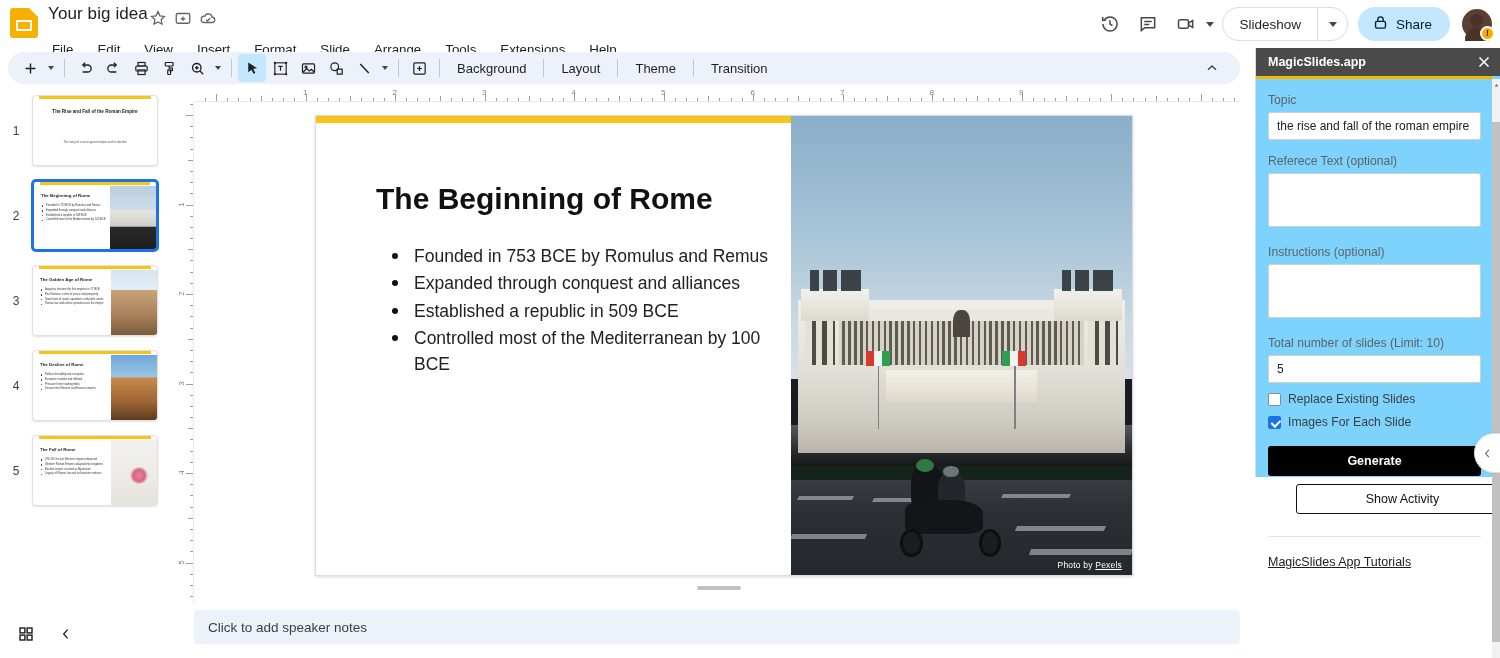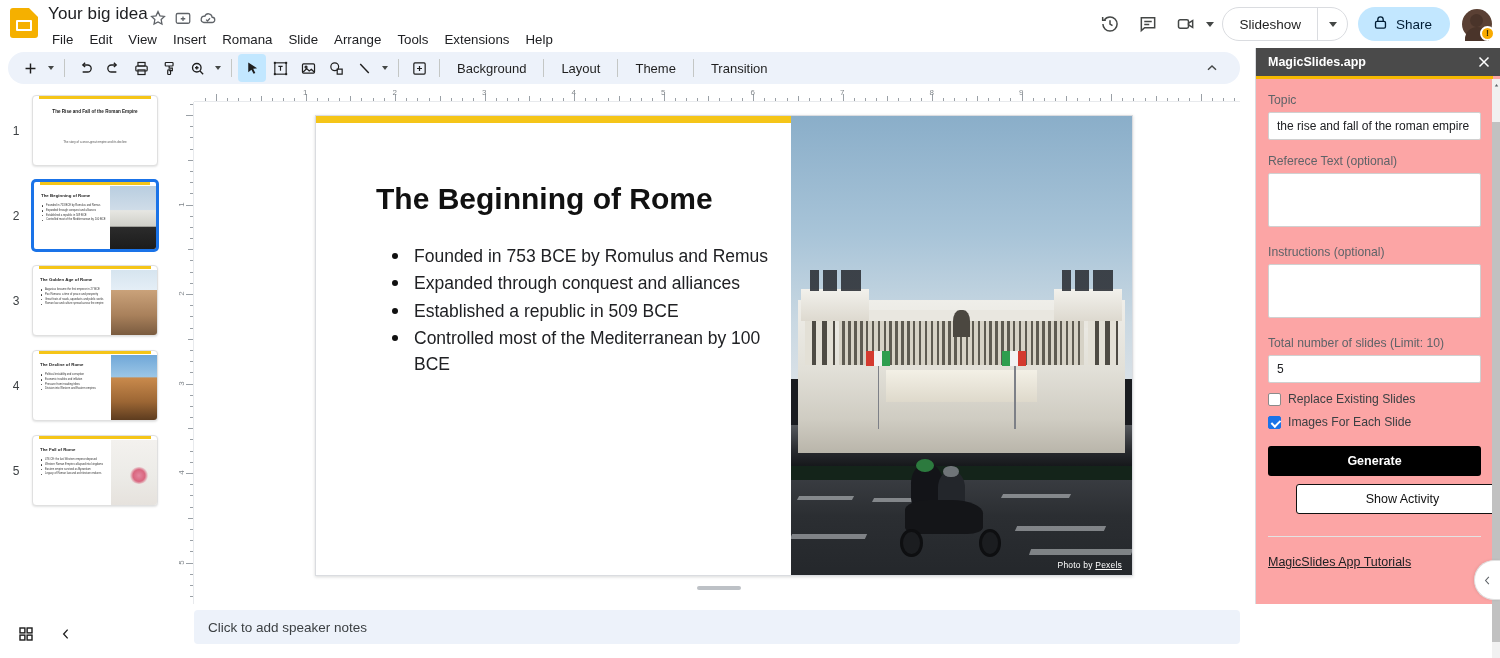--- a/index.html
+++ b/index.html
@@ -35,22 +35,22 @@
   }
   .title-icon {
     position:absolute; top:9px; width:18px; height:18px; color:#5f6368; cursor:pointer;
   }
   #icon-star { left:149px; }
   #icon-move { left:174px; }
   #icon-cloud { left:199px; }
   .title-icon svg { width:100%; height:100%; display:block; }
 
   #menubar {
-    position:absolute; left:44px; top:30px;
-    display:flex; gap:0px; align-items:flex-end;
+    position:absolute; left:44px; top:40px;
+    display:flex; gap:8px; align-items:flex-end;
   }
   .menu-item {
     font-size:13.3px; color:#202124; padding:2px 8px; border-radius:4px; cursor:pointer;
     white-space:nowrap;
   }
 
   
   #top-right { position:absolute; right:8px; top:4px; height:40px; display:flex; align-items:center; gap:0px; }
   .tr-iconbtn {
     width:38px; height:38px; border-radius:50%;
@@ -328,22 +328,22 @@
     position:absolute; left:14px; top:622px; width:24px; height:24px;
     display:flex; align-items:center; justify-content:center; cursor:pointer; color:#1f1f1f;
   }
   #collapse-filmstrip-btn {
     position:absolute; left:54px; top:622px; width:24px; height:24px;
     display:flex; align-items:center; justify-content:center; cursor:pointer; color:#1f1f1f;
   }
 
   
   #panel {
-    position:absolute; right:0; top:48px; width:245px; height:556px;
-    background:#fca5a5; border-left:1px solid #dadce0;
+    position:absolute; right:0; top:48px; width:245px; height:429px;
+    background:#7dd3fc; border-left:1px solid #dadce0;
   }
   #panel-head {
     position:absolute; left:0; top:0; width:245px; height:28px;
     background:#4a4a4a; color:#fff;
     display:flex; align-items:center; padding:0 8px 0 12px;
   }
   #panel-title { font-size:12.5px; font-weight:bold; flex:1; }
   #panel-close { width:18px; height:18px; cursor:pointer; }
   #panel-accent { position:absolute; left:0; top:28px; width:237px; height:3px; background:#F5B800; }
   #panel-body {
@@ -448,21 +448,21 @@
         <path d="M6.5 18h11a3.5 3.5 0 000-7 5 5 0 00-9.7-1.3A3.4 3.4 0 006.5 18z"></path>
         <path d="M9.5 14.2l1.8 1.8 3.4-3.6"></path>
       </svg>
   </div>
 
   <div id="menubar">
     <div class="menu-item">File</div>
     <div class="menu-item">Edit</div>
     <div class="menu-item">View</div>
     <div class="menu-item">Insert</div>
-    <div class="menu-item">Romana</div>
+    <div class="menu-item">Format</div>
     <div class="menu-item">Slide</div>
     <div class="menu-item">Arrange</div>
     <div class="menu-item">Tools</div>
     <div class="menu-item">Extensions</div>
     <div class="menu-item">Help</div>
   </div>
 
   <div id="top-right">
     <div class="tr-iconbtn">
       <svg viewBox="0 0 24 24" fill="none" stroke="currentColor" stroke-width="1.8">

